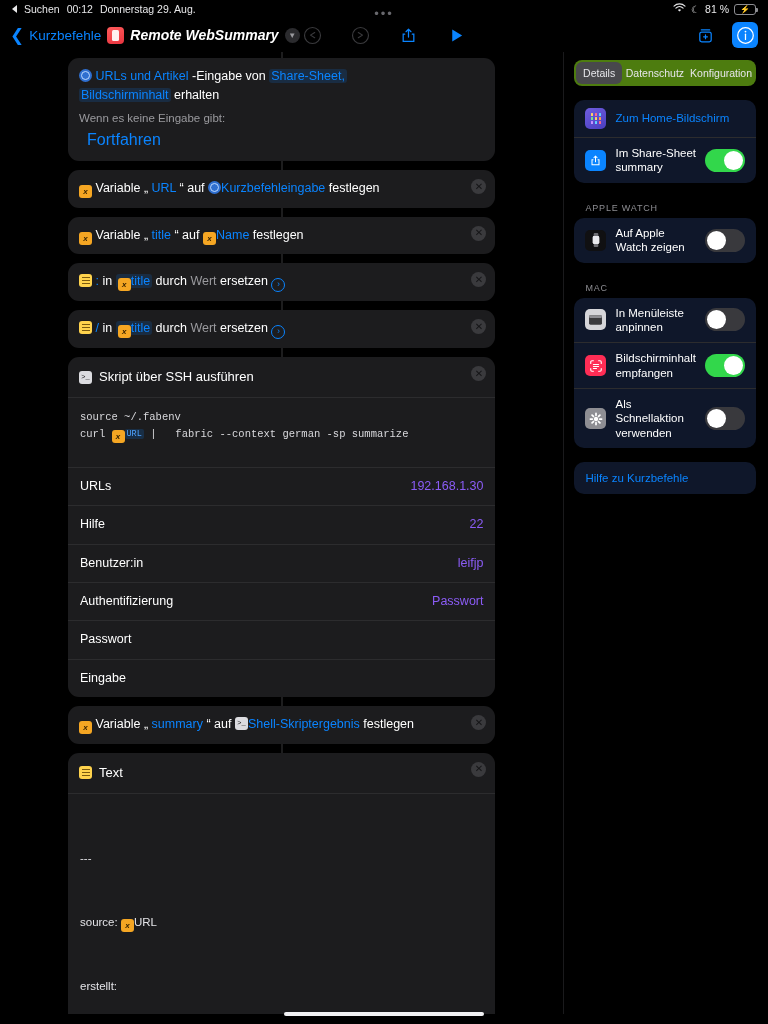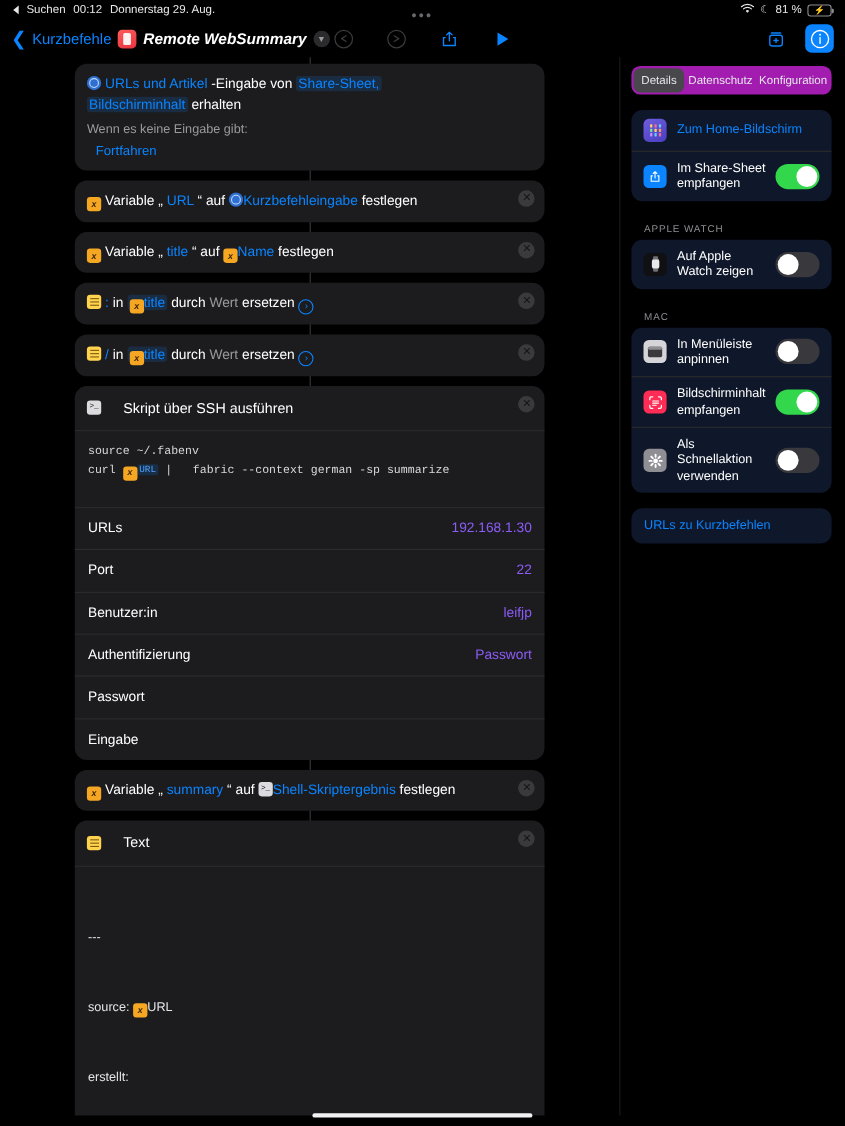--- a/index.html
+++ b/index.html
@@ -144,21 +144,21 @@
   .gchip::after {
     content: ""; position: absolute; left: 2px; top: 2px; right: 2px; bottom: 2px;
     border-radius: 50%; border: 1.2px solid #bcd8ff;
   }
   .arrow-circ {
     display: inline-flex; width: 14px; height: 14px; border-radius: 50%;
     border: 1px solid #0a84ff; color: #0a84ff; font-size: 9px;
     align-items: center; justify-content: center; vertical-align: -2px;
   }
   .card-hdr {
-    display: flex; align-items: center; gap: 20px; padding: 10px 11px;
+    display: flex; align-items: center; gap: 7px; padding: 10px 11px;
     font-size: 13px; font-weight: 500; border-bottom: 1px solid #2c2c2e;
   }
   .code {
     font-family: "Liberation Mono", monospace; font-size: 10.5px;
     color: #d8d8dc; padding: 11px 12px 24px 12px; line-height: 1.6;
     white-space: pre-wrap; border-bottom: 1px solid #2c2c2e;
   }
   .code .vchip { vertical-align: -2px; }
   .code .urltag {
     color: #4da2ff; font-size: 8.5px; background: rgba(10,132,255,.18);
@@ -172,21 +172,21 @@
   .param-row:last-child { border-bottom: none; }
   .param-val { color: #8b5cf6; text-align: right; }
   .text-body {
     padding: 12px 12px 14px 12px; font-size: 11.5px; color: #e3e3e7;
     line-height: 1.85; white-space: pre-wrap;
   }
   .textline { display: block; }
 
   
   .seg {
-    display: flex; background: #a21caf; border-radius: 8px; padding: 2px;
+    display: flex; background: #4d7c0f; border-radius: 8px; padding: 2px;
     gap: 2px; margin-bottom: 14px;
   }
   .seg-item {
     flex: 1; text-align: center; font-size: 10.5px; color: #e6e6ea;
     padding: 5px 2px; border-radius: 6px;
   }
   .seg-item.sel { background: #48484c; }
   .group {
     background: #0f172a; border-radius: 10px; overflow: hidden;
     margin-bottom: 6px;
@@ -338,21 +338,21 @@
             <span class="gchip"></span>
             <span class="blue">URLs und Artikel</span>
             <span class="white">-Eingabe von</span>
             <span class="blue tok-pill">Share-Sheet,</span>
           </div>
           <div>
             <span class="blue tok-pill">Bildschirminhalt</span>
             <span class="white">erhalten</span>
           </div>
           <div class="grey" style="font-size:11.5px;margin-top:4px;">Wenn es keine Eingabe gibt:</div>
-          <div class="blue" style="font-size:12px;padding-left:8px;">Fortfahren</div>
+          <div class="blue" style="font-size:16px;padding-left:8px;">Fortfahren</div>
         </div>
 
         <div class="card pad">
           <span class="vchip">x</span>
           <span class="white">Variable „</span>
           <span class="blue">URL</span>
           <span class="white">“ auf</span>
           <span class="gchip"></span><span class="blue">Kurzbefehleingabe</span>
           <span class="white">festlegen</span>
           <span class="x-btn">✕</span>
@@ -399,21 +399,21 @@
             <span class="x-btn">✕</span>
           </div>
           <div class="code"><span>source ~/.fabenv</span>
 <span><span>curl </span><span class="vchip">x</span><span class="urltag">URL</span><span> |   fabric --context german -sp summarize</span></span></div>
 
           <div class="param-row">
             <span>URLs</span>
             <span class="param-val">192.168.1.30</span>
           </div>
           <div class="param-row">
-            <span>Port</span>
+            <span>Hilfe</span>
             <span class="param-val">22</span>
           </div>
           <div class="param-row">
             <span>Benutzer:in</span>
             <span class="param-val">leifjp</span>
           </div>
           <div class="param-row">
             <span>Authentifizierung</span>
             <span class="param-val blue">Passwort</span>
           </div>
@@ -487,21 +487,21 @@
           </span>
           <span class="row-label link">Zum Home-Bildschirm</span>
         </div>
         <div class="row">
           <span class="rowicon ic-share">
             <svg width="13" height="13" viewBox="0 0 16 16">
                 <path d="M5 7.2H3.7v6.1h8.6V7.2H11" stroke="#fff" stroke-width="1.25" fill="none" stroke-linecap="round"></path>
                 <path d="M8 2.6v7M6 4.6 8 2.6l2 2" stroke="#fff" stroke-width="1.25" fill="none" stroke-linecap="round" stroke-linejoin="round"></path>
               </svg>
           </span>
-          <span class="row-label">Im Share-Sheet empfangen</span>
+          <span class="row-label">Im Share-Sheet summary</span>
           <span class="toggle on">
               <span class="knob"></span>
             </span>
         </div>
       </div>
 
       <div class="sec-hdr">APPLE WATCH</div>
       <div class="group">
         <div class="row">
           <span class="rowicon ic-watch">
@@ -552,20 +552,20 @@
               </svg>
           </span>
           <span class="row-label">Als Schnellaktion verwenden</span>
           <span class="toggle">
               <span class="knob"></span>
             </span>
         </div>
       </div>
 
       <div class="group help-group">
-        <div class="help-row">URLs zu Kurzbefehlen</div>
+        <div class="help-row">Hilfe zu Kurzbefehle</div>
       </div>
 
     </div>
   </div>
 
   <div class="home-ind"></div>
 </div>
 
 </body></html>

